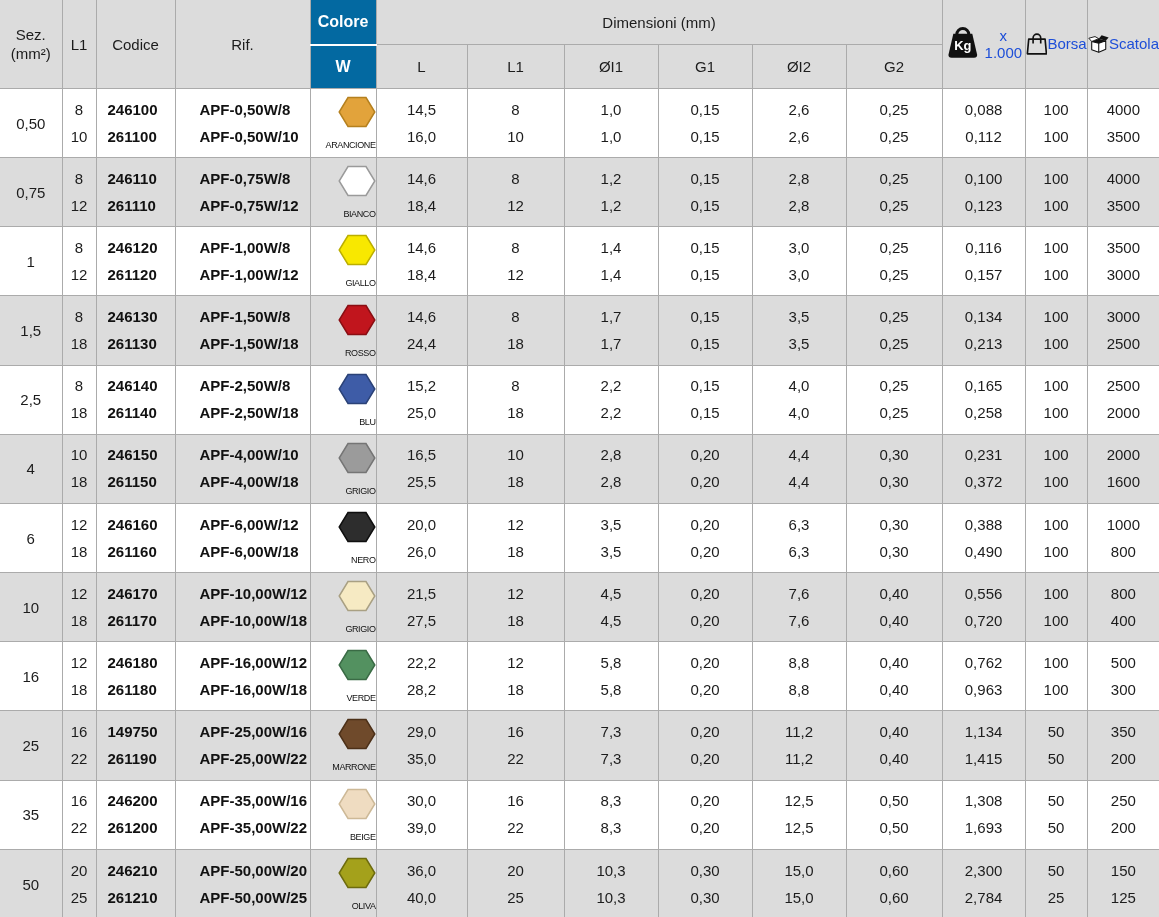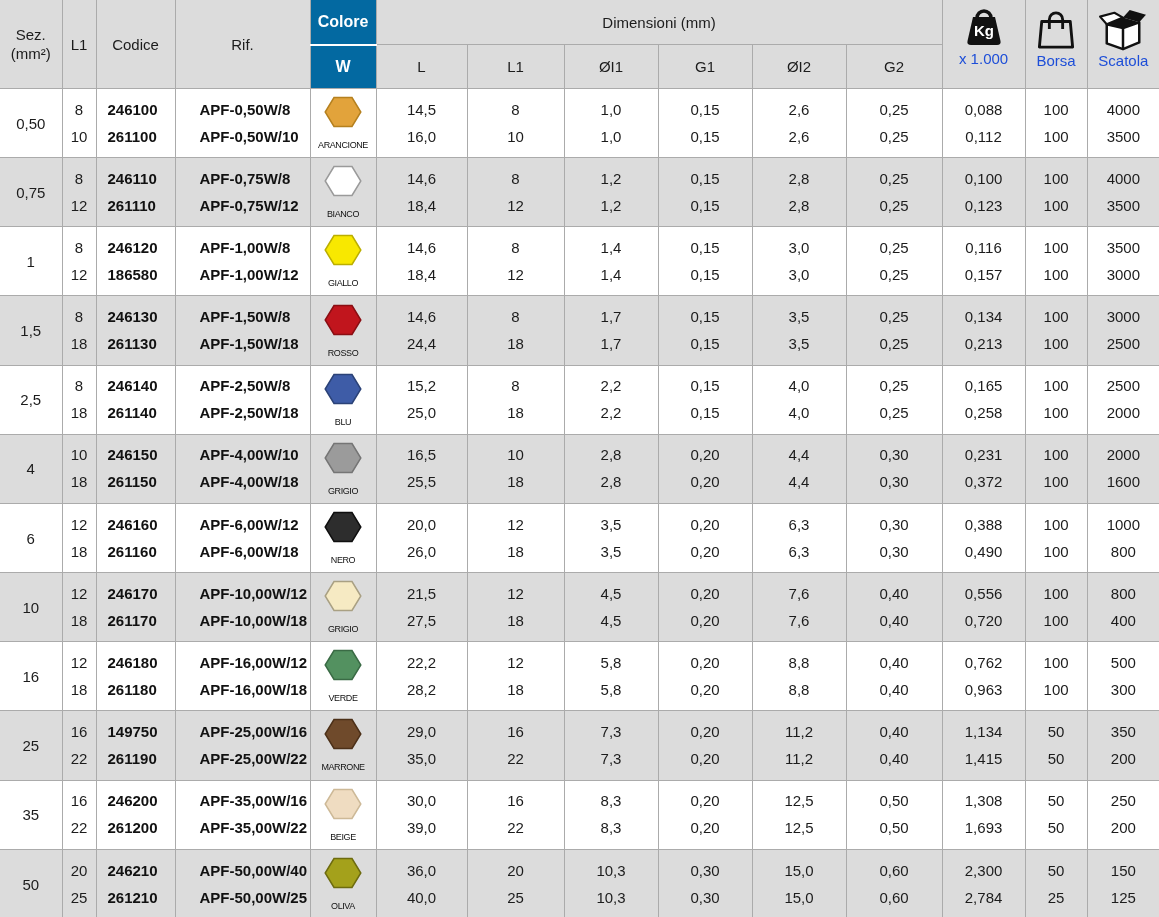--- a/index.html
+++ b/index.html
@@ -5,31 +5,31 @@
   html,body{margin:0;padding:0;background:#fff;}
   .page{width:1159px;height:917px;overflow:hidden;font-family:"Liberation Sans","DejaVu Sans",sans-serif;}
   table{width:1159px;height:917px;border-collapse:collapse;border-style:hidden;table-layout:fixed;}
   th,td{border:1px solid #ababab;padding:0;text-align:center;color:#1c1c1c;font-size:15px;vertical-align:middle;overflow:hidden;}
   thead th{background:#dcdcdc;font-weight:normal;line-height:19px;}
   thead tr.hr1{height:44px;}
   thead tr.hr2{height:43px;}
   th.dark{background:#0369a1;color:#ffffff;font-weight:bold;font-size:16px;}
   th.w-cell{border-top:2px solid #ffffff;}
   th.icon-head{vertical-align:middle;}
-  .icon-stack{display:flex;flex-direction:column;align-items:center;height:88px;padding:8px 0 9px 0;box-sizing:border-box;}
+  .icon-stack{display:flex;flex-direction:row;align-items:center;height:88px;padding:8px 0 9px 0;box-sizing:border-box;}
   tbody tr{height:69px;}
   tbody td{background:#ffffff;}
   tbody tr.alt td{background:#dcdcdc;}
   tbody td.colore{background:#ffffff;}
   .pair{display:flex;flex-direction:column;justify-content:center;gap:1px;}
   .pair span{display:block;line-height:26px;}
   td.codice,td.rif{text-align:left;font-weight:bold;color:#111;}
   td.codice{padding-left:11px;}
   td.rif{padding-left:24px;}
-  .colore-stack{display:flex;flex-direction:column;align-items:center;justify-content:center;gap:12px;}
+  .colore-stack{display:flex;flex-direction:column;align-items:flex-end;justify-content:center;gap:12px;}
   .swatch-label{font-size:9px;letter-spacing:-0.4px;color:#111;line-height:10px;white-space:nowrap;}
   .kg-label,.head-label{font-size:15px;color:#1d4ed8;line-height:17px;}
 </style>
 </head>
 <body>
 
 <div class="page">
 <table>
   <colgroup>
     <col style="width:62px">
@@ -271,21 +271,21 @@
           <td><span>1</span></td>
           <td>
             <div class="pair">
               <span>8</span>
               <span>12</span>
             </div>
           </td>
           <td class="codice">
             <div class="pair">
               <span>246120</span>
-              <span>186580</span>
+              <span>261120</span>
             </div>
           </td>
           <td class="rif">
             <div class="pair">
               <span>APF-1,00W/8</span>
               <span>APF-1,00W/12</span>
             </div>
           </td>
           <td class="colore">
             <div class="colore-stack">
@@ -1023,21 +1023,21 @@
             </div>
           </td>
           <td class="codice">
             <div class="pair">
               <span>246210</span>
               <span>261210</span>
             </div>
           </td>
           <td class="rif">
             <div class="pair">
-              <span>APF-50,00W/40</span>
+              <span>APF-50,00W/20</span>
               <span>APF-50,00W/25</span>
             </div>
           </td>
           <td class="colore">
             <div class="colore-stack">
               <svg width="38" height="32" viewBox="0 0 38 32">
                 <polygon points="10,1.5 28,1.5 36.8,16 28,30.5 10,30.5 1.2,16" fill="#A4A11B" stroke="#6D6B0E" stroke-width="1.5"></polygon>
               </svg>
               <div class="swatch-label">OLIVA</div>
             </div>

